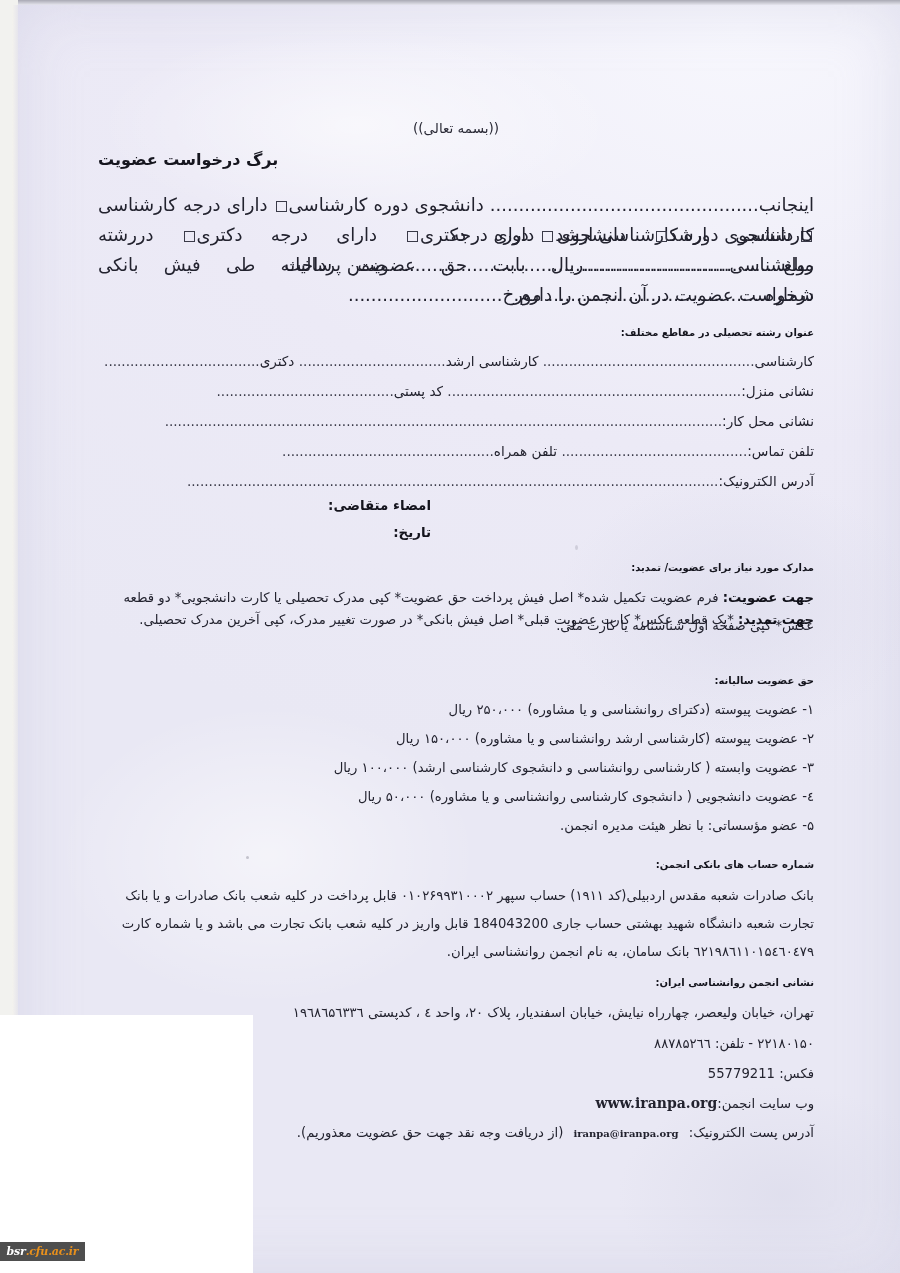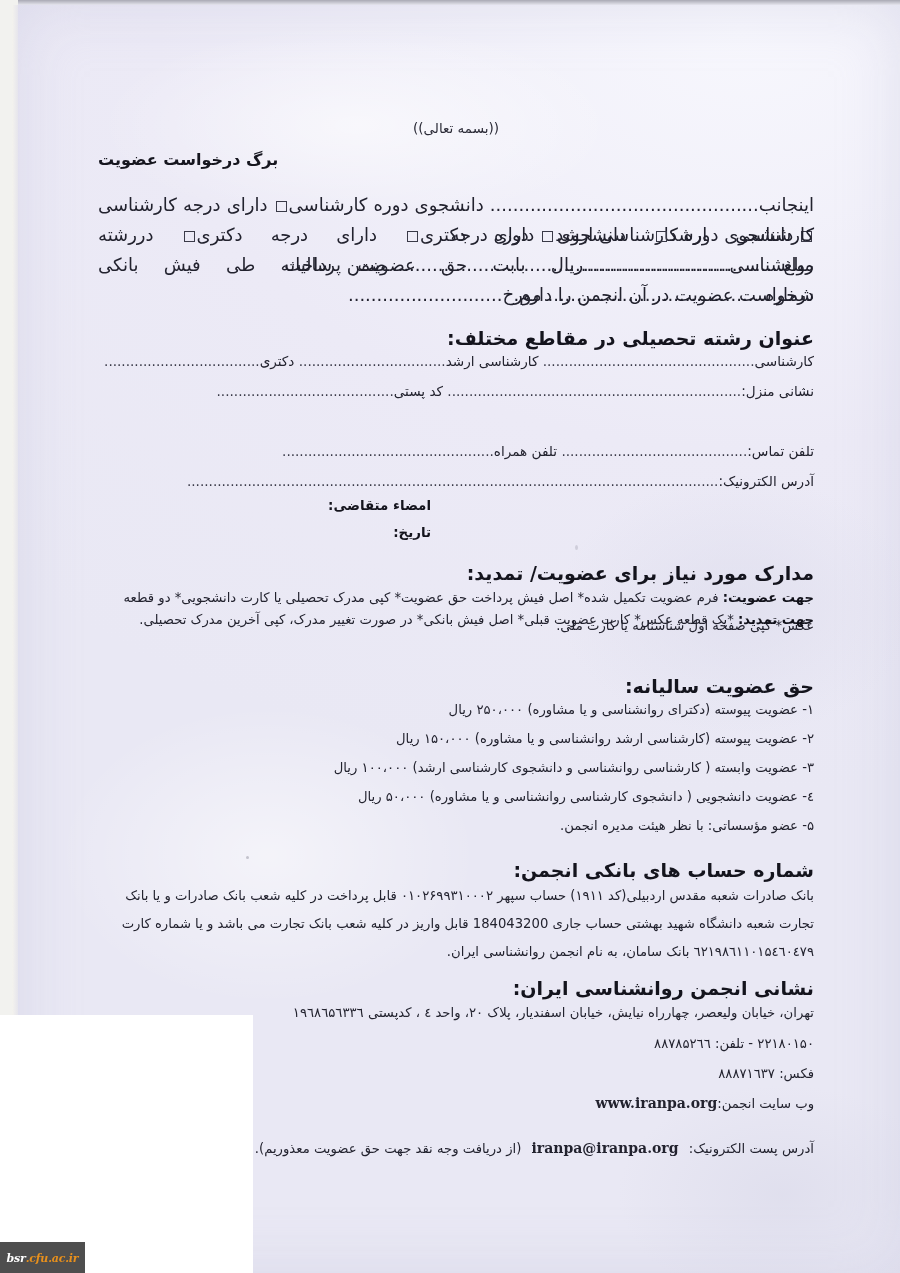--- a/index.html
+++ b/index.html
@@ -69,21 +69,21 @@
     color:#22222e;
   }
   .para .dots{letter-spacing:1.1px;}
   .cb{
     display:inline-block;width:9px;height:9px;
     border:1px solid #3a3a48;margin:0 2px;vertical-align:middle;
     background:transparent;
   }
 
   .hdg{
-    position:absolute;font-size:19px;font-weight:bold;color:#14141d;
+    position:absolute;font-size:10px;font-weight:bold;color:#14141d;
     letter-spacing:.2px;
   }
   .fieldline{
     position:absolute;font-size:13.6px;color:#22222e;white-space:nowrap;
   }
   .fieldline .dots{letter-spacing:1.1px;color:#3a3a48;}
 
   .body-line{
     position:absolute;font-size:13.2px;color:#22222e;white-space:nowrap;
   }
@@ -95,21 +95,21 @@
 
   .ltr{direction:ltr;unicode-bidi:embed;display:inline-block;}
   .mono-en{font-family:"DejaVu Serif","Liberation Serif",serif;font-weight:bold;}
 
   
   .speck{position:absolute;background:#9a9aa8;border-radius:50%;opacity:.55;}
 
   
   #watermark{
     position:absolute;left:0px;top:1242px;
-    width:85px;height:32px;
+    width:85px;height:19px;
     background:#4e4e4e;
     display:flex;align-items:center;justify-content:center;
     font-family:"DejaVu Serif","Liberation Serif",serif;
     font-size:11px;font-weight:bold;font-style:italic;
     direction:ltr;letter-spacing:-.2px;
   }
   #wm-bsr{color:#ffffff;}
   #wm-rest{color:#e8901c;}
 </style>
 </head>
@@ -166,20 +166,23 @@
     <span>کارشناسی</span><span class="dots">.................................................</span>
     <span>کارشناسی ارشد</span><span class="dots">..................................</span>
     <span>دکتری</span><span class="dots">....................................</span>
   </div>
 
   <div class="fieldline" style="top:383px;right:0;">
     <span>نشانی منزل:</span><span class="dots">....................................................................</span>
     <span>کد پستی</span><span class="dots">.........................................</span>
   </div>
 
+  <div class="fieldline" style="top:413px;right:0;">
+    <span>نشانی محل کار:</span><span class="dots">.................................................................................................................................</span>
+  </div>
 
   <div class="fieldline" style="top:443px;right:0;">
     <span>تلفن تماس:</span><span class="dots">...........................................</span>
     <span>تلفن همراه</span><span class="dots">.................................................</span>
   </div>
 
   <div class="fieldline" style="top:473px;right:0;">
     <span>آدرس الکترونیک:</span><span class="dots">...........................................................................................................................</span>
   </div>
 
@@ -217,30 +220,30 @@
 
   <div class="body-line" style="top:1036px;right:0;">
     <span>۲۲۱۸۰۱۵۰</span>
     <span>-</span>
     <span>تلفن:</span>
     <span>۸۸۷۸۵۲٦٦</span>
   </div>
 
   <div class="body-line" style="top:1066px;right:0;">
     <span>فکس:</span>
-    <span>۸۸۸۷۱٦۳۷</span>
+    <span>55779211</span>
   </div>
 
   <div class="body-line" style="top:1095px;right:0;text-align:center;">
     <span>وب سایت انجمن:</span><span class="ltr mono-en" style="font-size:14px;">www.iranpa.org</span>
   </div>
 
   <div class="body-line" style="top:1124px;right:0;">
     <span>آدرس پست الکترونیک:</span>
-    <span class="ltr mono-en" style="font-size:14px;margin:16px 6px;">iranpa@iranpa.org</span>
+    <span class="ltr mono-en" style="font-size:10px;margin:4px 6px;">iranpa@iranpa.org</span>
     <span>(از دریافت وجه نقد جهت حق عضویت معذوریم).</span>
   </div>
 
 </div>
 
 <div id="paper-cutout"></div>
 
 <div id="watermark">
   <span id="wm-bsr">bsr</span>
     <span id="wm-rest">.cfu.ac.ir</span>

